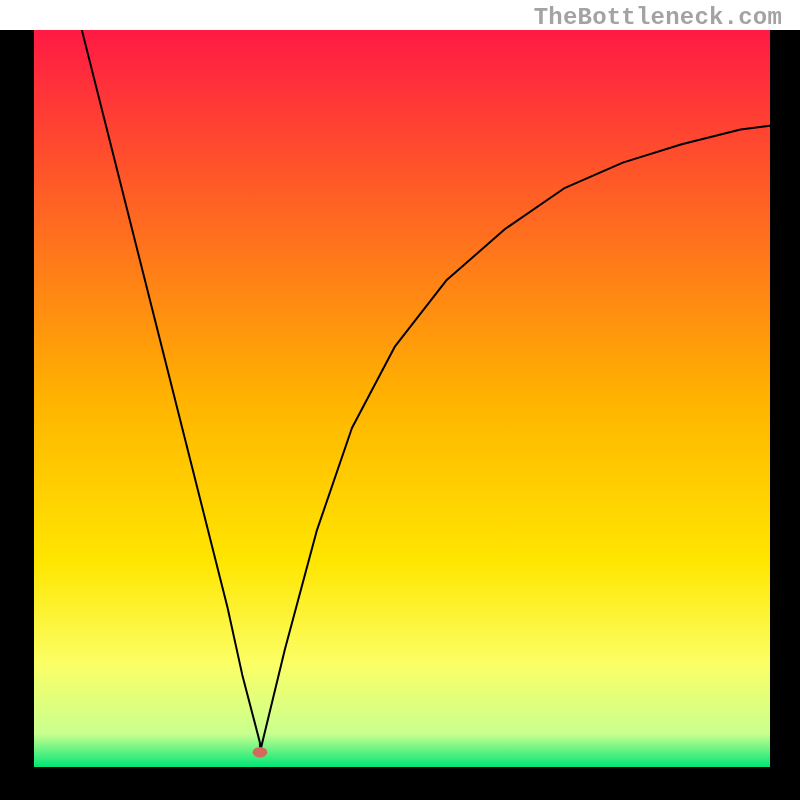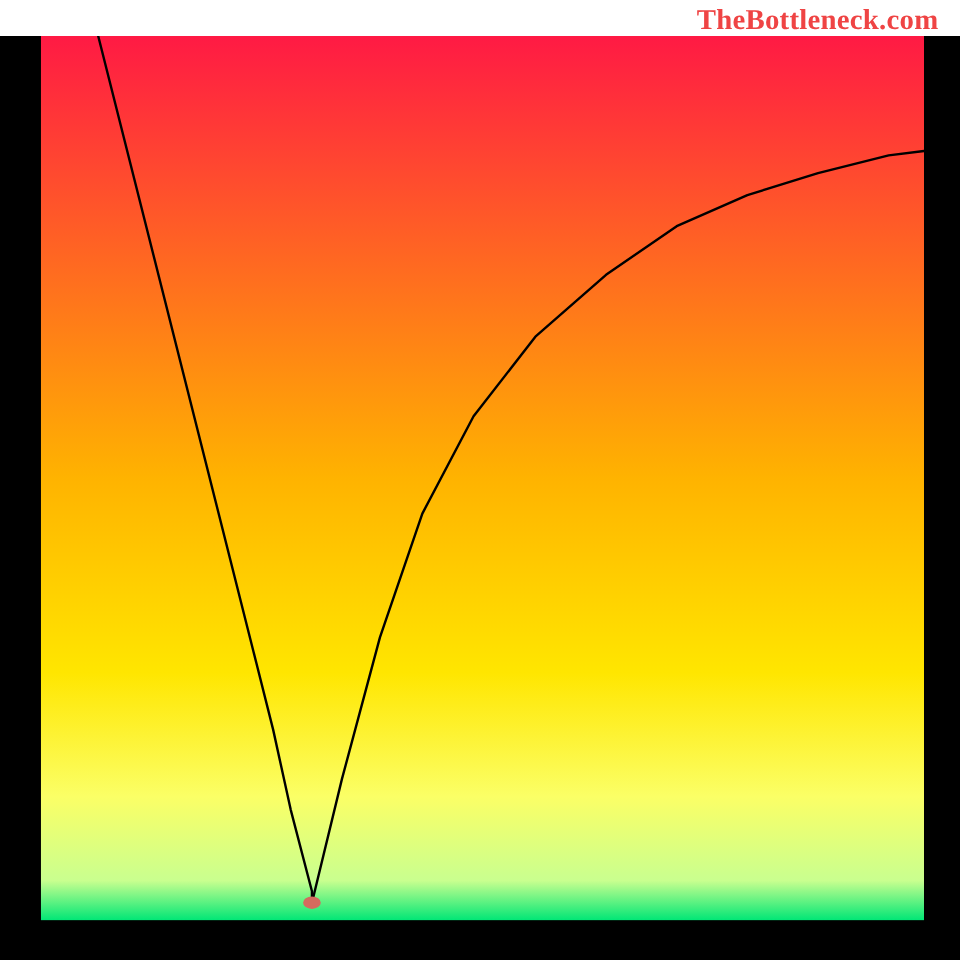--- a/index.html
+++ b/index.html
@@ -2,24 +2,24 @@
 <html><head>
 <meta charset="utf-8">
 <style>
   * { margin: 0; padding: 0; box-sizing: border-box; }
   html, body { width: 800px; height: 800px; overflow: hidden; background: #000; }
   .stage { position: relative; width: 800px; height: 800px; }
   .watermark {
     position: absolute;
     top: 4px;
     right: 18px;
-    font-family: Liberation Serif, serif;
+    font-family: Liberation Mono, monospace;
     font-size: 24px;
     font-weight: 600;
-    color: #ef4444;
+    color: #a3a3a3;
     letter-spacing: 0.2px;
   }
   svg { display: block; }
 </style>
 </head>
 <body>
 
 <div class="stage">
   <div class="watermark">TheBottleneck.com</div>
   <svg id="chart-svg" width="800" height="800" viewBox="0 0 800 800">

